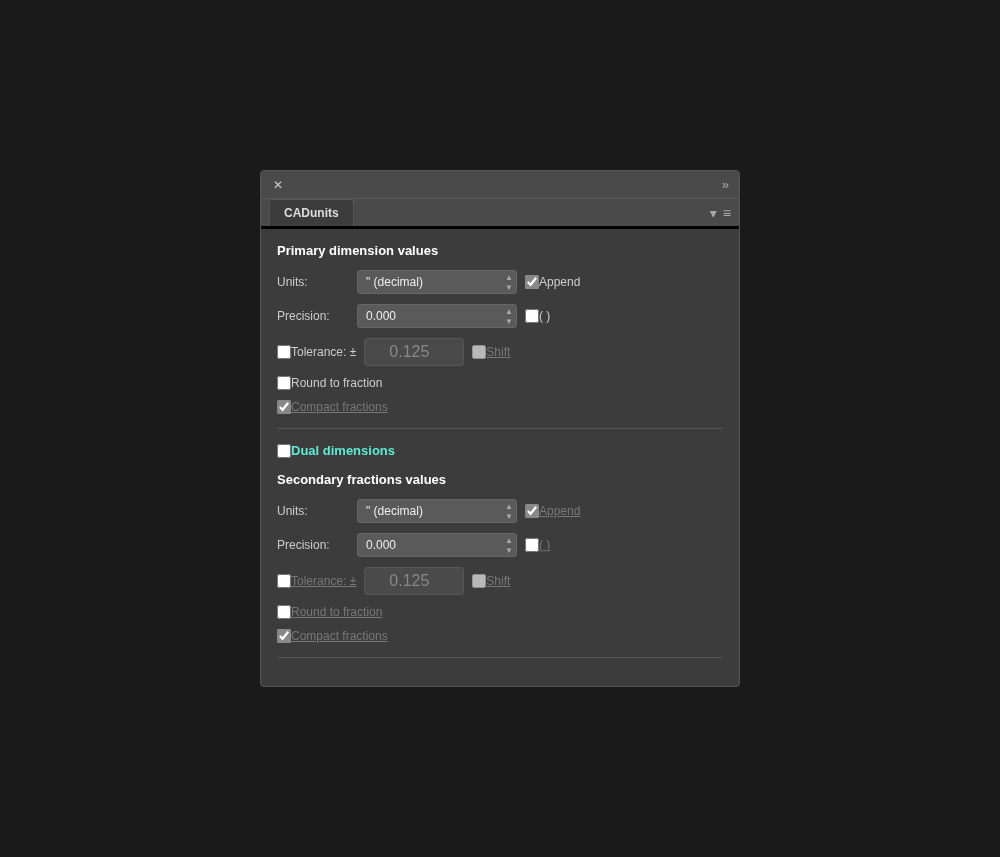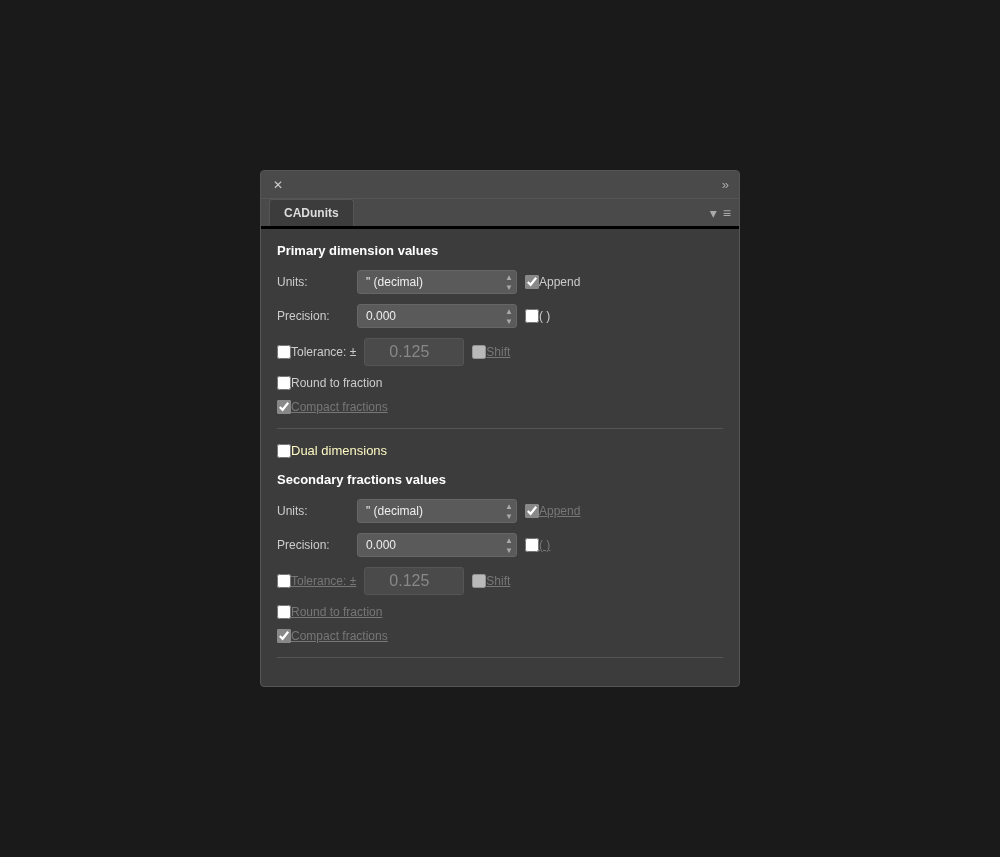--- a/index.html
+++ b/index.html
@@ -257,21 +257,21 @@
           <span class="checkbox-label disabled">Compact fractions</span>
         </div>
       </div>
     </div>
 
     <hr class="divider">
 
     <div class="dual-dim-row">
       <div class="checkbox-wrapper">
         <input type="checkbox" style="">
-        <span class="checkbox-label" style="font-size:13px;font-weight:400;color:#fef9c3;">Dual dimensions</span>
+        <span class="checkbox-label" style="font-size:13px;font-weight:700;color:#5eead4;">Dual dimensions</span>
       </div>
     </div>
 
     <div>
       <div class="section-title">Secondary fractions values</div>
 
       <div class="form-row">
         <span class="form-label">Units:</span>
         <div class="select-wrapper">
           <select class="styled-select">

